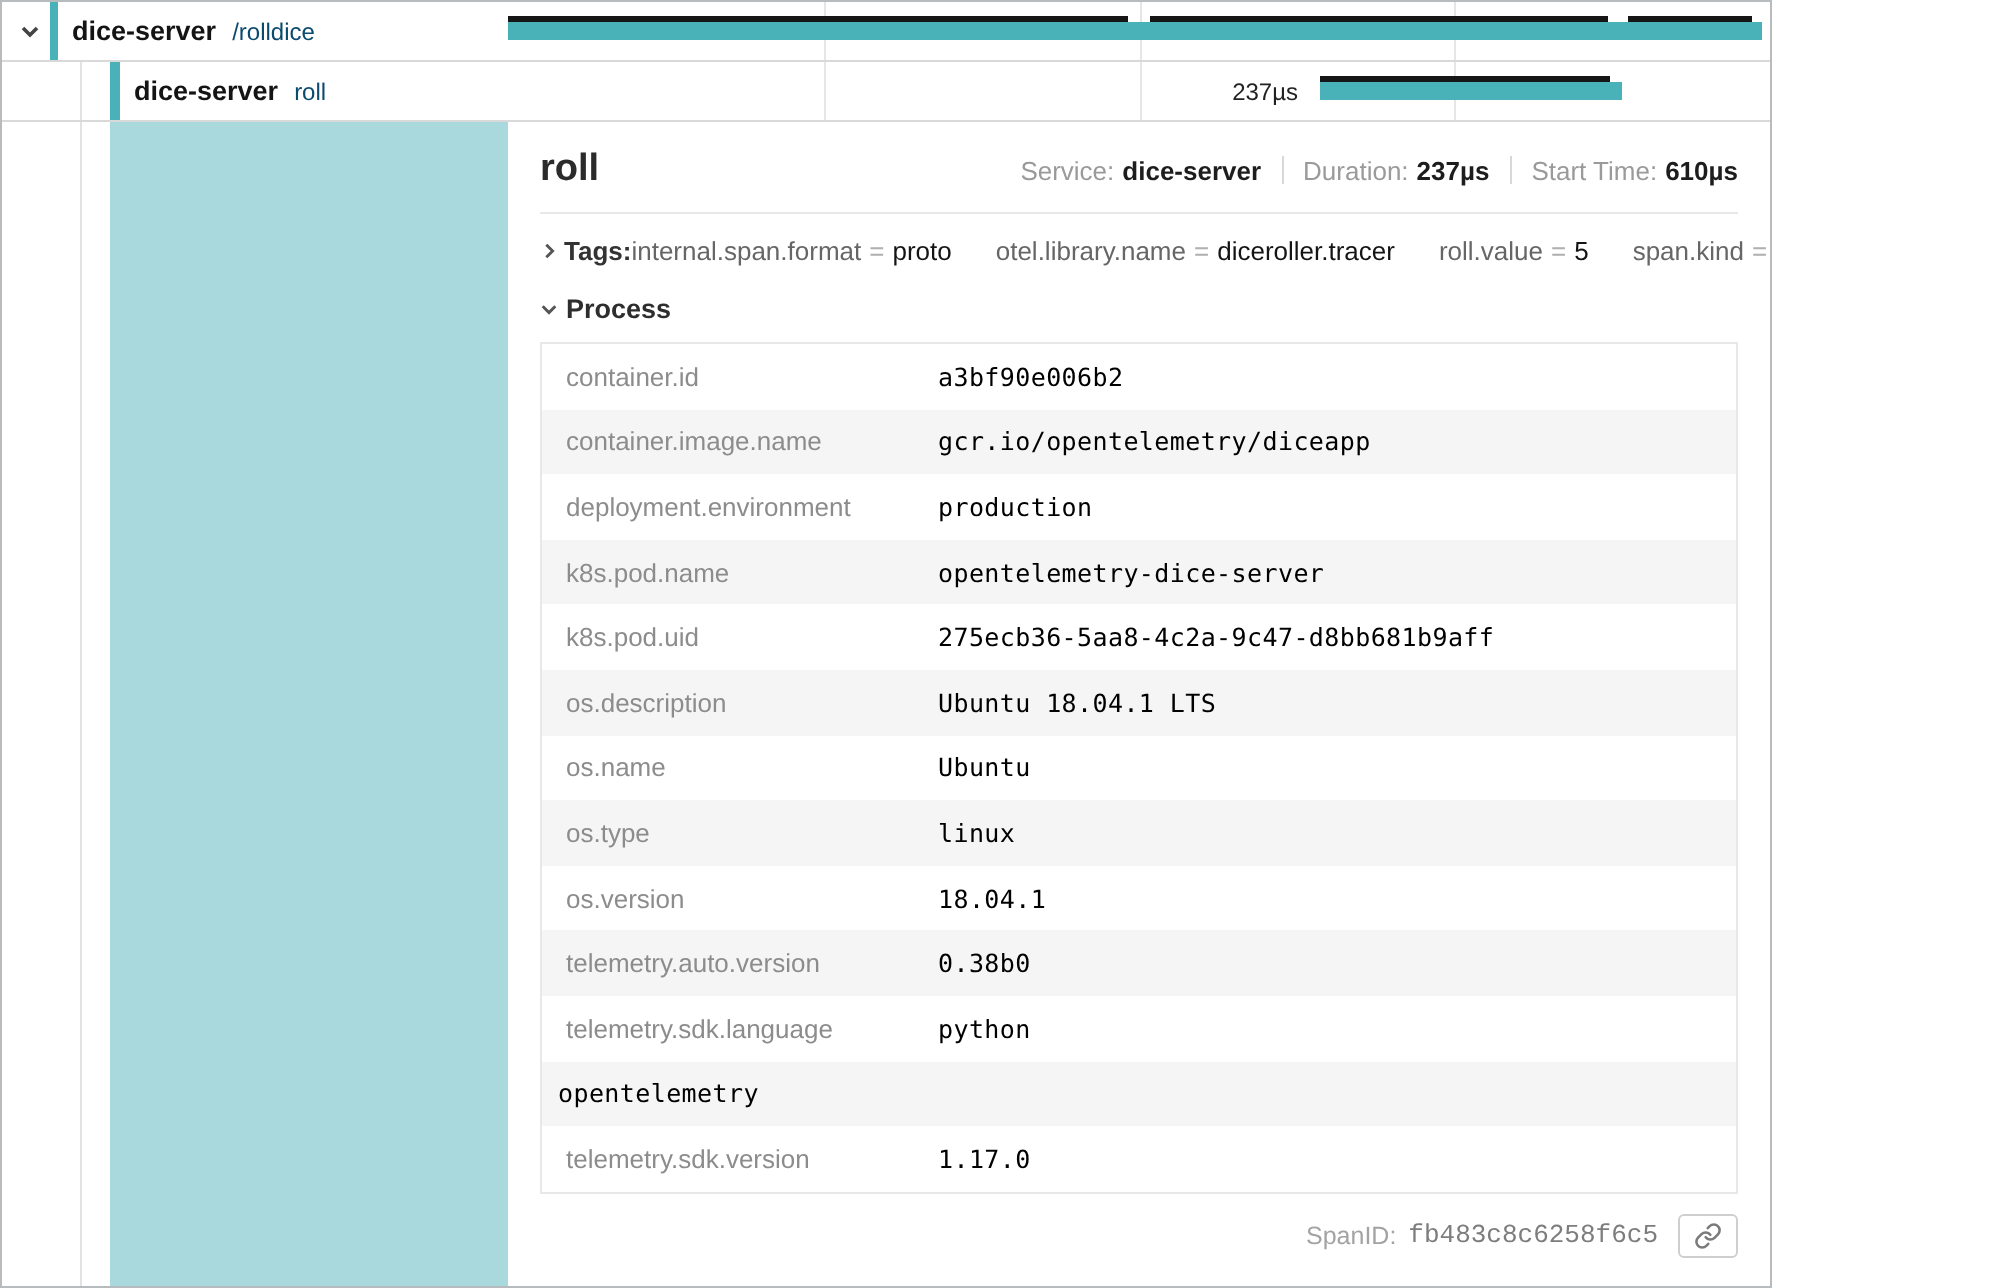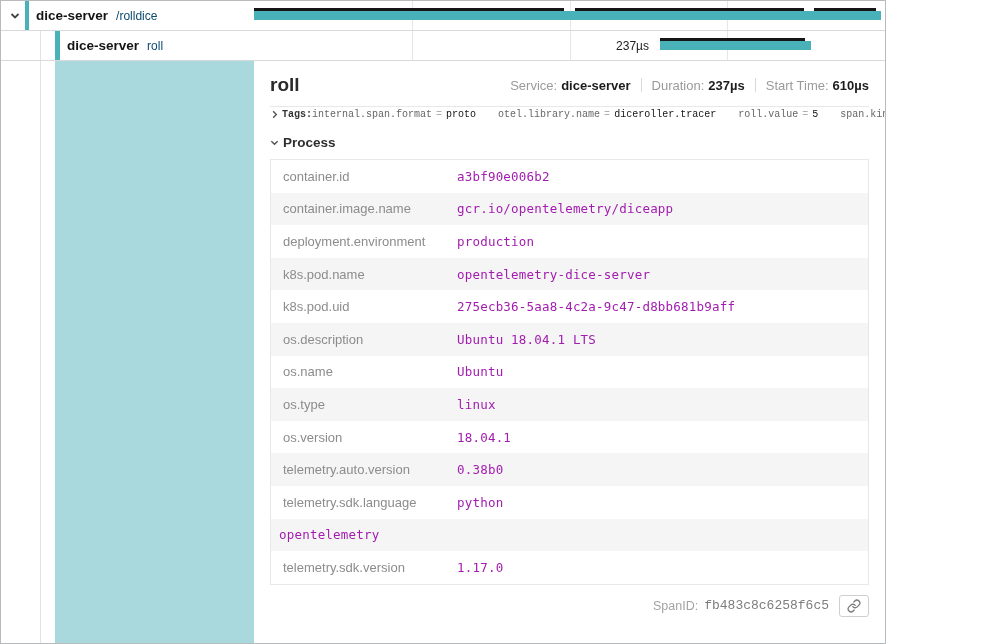--- a/index.html
+++ b/index.html
@@ -38,38 +38,38 @@
 
   .dhead { display:flex; align-items:center; justify-content:space-between; }
   .dtitle { font-size:19px; font-weight:600; color:#2b2b2b; }
   .stats { display:flex; align-items:center; font-size:13px; white-space:nowrap; }
   .stat .lbl { color:#9a9a9a; margin-right:4px; }
   .stat b { color:#1d1d1d; }
   .vsep { width:1px; height:14px; background:#d8d8d8; margin:0 10px; }
 
   .divider { height:1px; background:#e8e8e8; margin-top:10px; }
 
-  .tags-row { display:flex; align-items:center; margin-top:1px; font-size:10px; cursor:pointer; white-space:nowrap;font-family:Liberation Mono, monospace; }
+  .tags-row { display:flex; align-items:center; margin-top:11px; font-size:13px; cursor:pointer; white-space:nowrap; }
   .acc-chev { display:flex; align-items:center; width:12px; }
   .tags-label { font-weight:bold; color:#333; margin-left:3px; }
   .tag-item { display:flex; align-items:center; }
   .tag-item:first-of-type { margin-left:12px; }
   .tag-key { color:#666; }
   .tag-eq { color:#b0b0b0; margin:0 4px; }
   .tag-val { color:#141414; }
   .tsep { width:1px; height:13px; background:#d8d8d8; margin:0 11px; }
 
   .process-row { display:flex; align-items:center; margin-top:14px; cursor:pointer; }
   .process-label { font-weight:bold; font-size:13.5px; color:#2e2e2e; margin-left:1px; }
 
   .kv-table { border:1px solid #e8e8e8; margin-top:9px; }
-  .kv-row { display:flex; min-height:32.6px; align-items:center; background:#fff; }
+  .kv-row { display:flex; min-height:32.6px; align-items:center; background:#fff;gap:12px; }
   .kv-row:nth-child(even) { background:#f5f5f5; }
   .kv-key { width:178px; flex:0 0 178px; padding:7px 12px; font-size:13px; color:#8c8c8c; }
-  .kv-val { flex:1; padding:7px 8px; font-family:"DejaVu Sans Mono", monospace; font-size:12.5px; color:#a21caf; letter-spacing:0.2px; }
+  .kv-val { flex:1; padding:7px 8px; font-family:"DejaVu Sans Mono", monospace; font-size:12.5px; color:#000000; letter-spacing:0.2px; }
 
   .dfoot { display:flex; align-items:center; justify-content:flex-end; margin-top:10px; gap:6px; }
   .sid-label { font-size:12.5px; color:#a3a3a3; }
   .sid-value { font-size:13px; color:#7d7d7d; margin-right:4px;font-family:Liberation Mono, monospace; }
   .link-btn { width:30px; height:22px; border:1px solid #cfcfcf; border-radius:3px; background:#fff;
               display:flex; align-items:center; justify-content:center; cursor:pointer; }
 </style>
 </head>
 <body>
 

